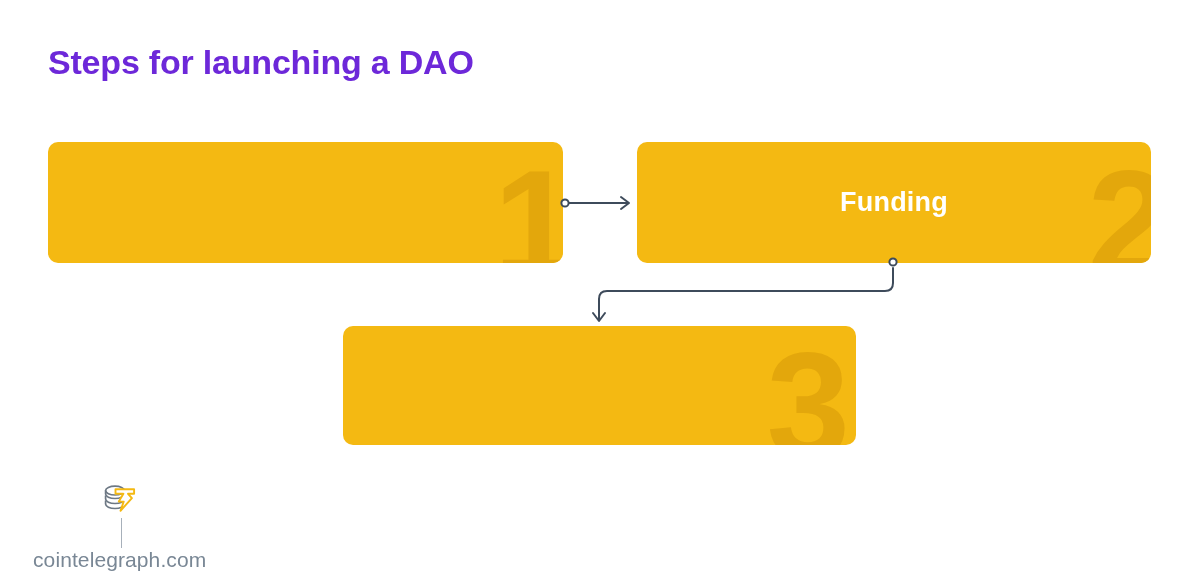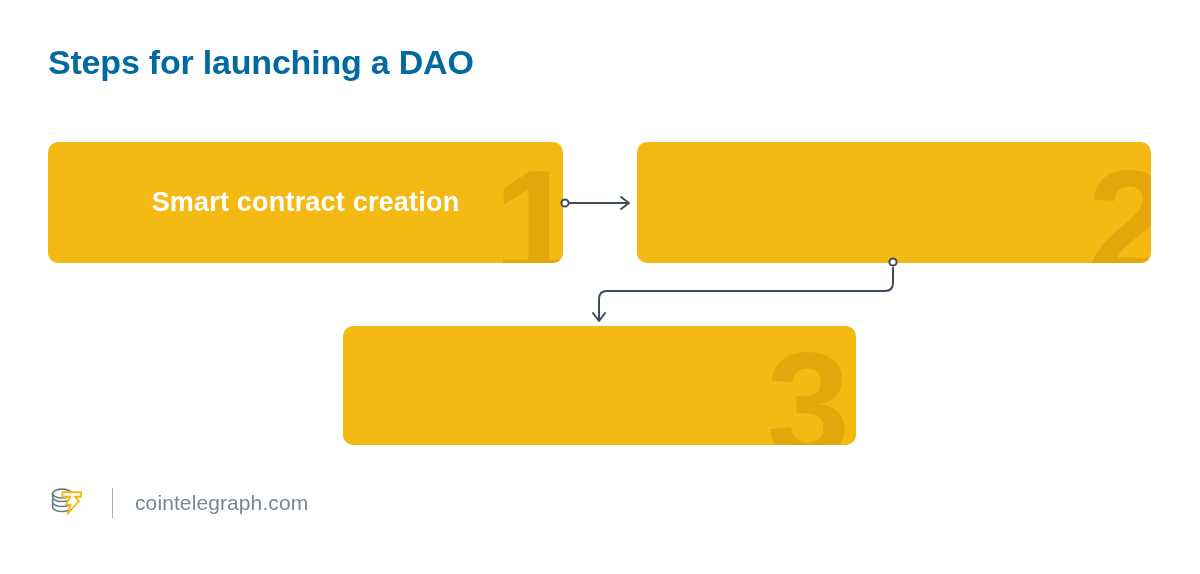--- a/index.html
+++ b/index.html
@@ -15,21 +15,21 @@
     font-family: "Liberation Sans", "DejaVu Sans", sans-serif;
     -webkit-font-smoothing: antialiased;
   }
 
   #page-title {
     position: absolute;
     left: 48px;
     top: 43px;
     font-size: 34px;
     font-weight: bold;
-    color: #0369a1;
+    color: #6d28d9;
     letter-spacing: -0.2px;
     white-space: nowrap;
   }
 
   
   .step-box {
     position: absolute;
     background: #f4b912;
     border-radius: 10px;
     overflow: hidden;
@@ -73,25 +73,26 @@
     left: 0;
     top: 0;
     width: 1200px;
     height: 574px;
     pointer-events: none;
   }
 
   
   #footer {
     position: absolute;
-    left: 48px;
+    left: 33px;
     top: 482px;
     display: flex;
     align-items: center;
     height: 42px;
+    flex-direction: column;
   }
   #footer-logo {
     width: 38px;
     height: 36px;
     flex: 0 0 auto;
   }
   #footer-divider {
     width: 1px;
     height: 30px;
     background: #a7b0ba;
@@ -105,25 +106,25 @@
     white-space: nowrap;
   }
 </style>
 </head>
 <body>
 
 <div id="page-title">Steps for launching a DAO</div>
 
 <div class="step-box" id="step-box-1">
   <span class="step-watermark">1</span>
-  <span class="step-label">Smart contract creation</span>
 </div>
 
 <div class="step-box" id="step-box-2">
   <span class="step-watermark">2</span>
+  <span class="step-label">Funding</span>
 </div>
 
 <div class="step-box" id="step-box-3">
   <span class="step-watermark">3</span>
 </div>
 
 <svg id="connectors" viewBox="0 0 1200 574">
 
   <g>
     <line x1="569" y1="203" x2="628" y2="203" stroke="#3e4b5b" stroke-width="2"></line>

